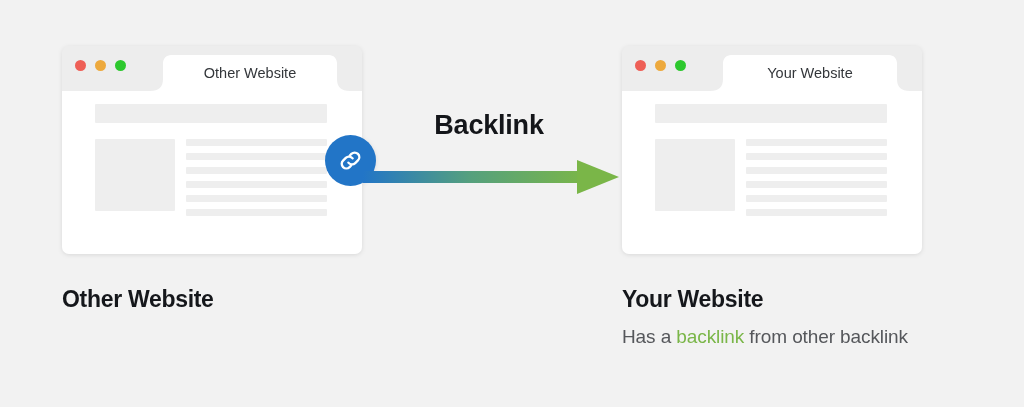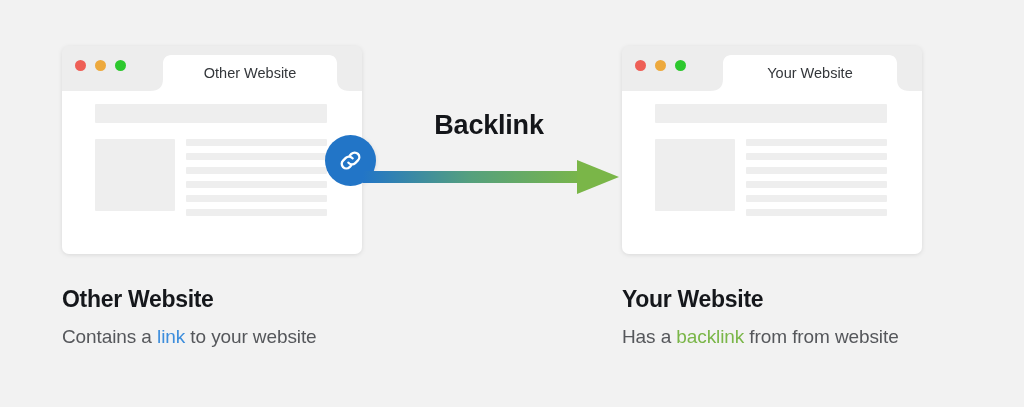--- a/index.html
+++ b/index.html
@@ -275,21 +275,20 @@
         <div class="skel-line"></div>
         <div class="skel-line"></div>
         <div class="skel-line"></div>
         <div class="skel-line"></div>
       </div>
     </div>
   </div>
 
   <div class="caption left">
     <p class="caption-title">Other Website</p>
-    <p class="caption-sub"><span>Contains a </span><span class="hl-blue">link</span><span> to your website</span></p>
   </div>
 
   <div class="caption right">
     <p class="caption-title">Your Website</p>
-    <p class="caption-sub"><span>Has a </span><span class="hl-green">backlink</span><span> from from website</span></p>
+    <p class="caption-sub"><span>Has a </span><span class="hl-green">backlink</span><span> from other backlink</span></p>
   </div>
 
 </div>
 
 </body></html>

